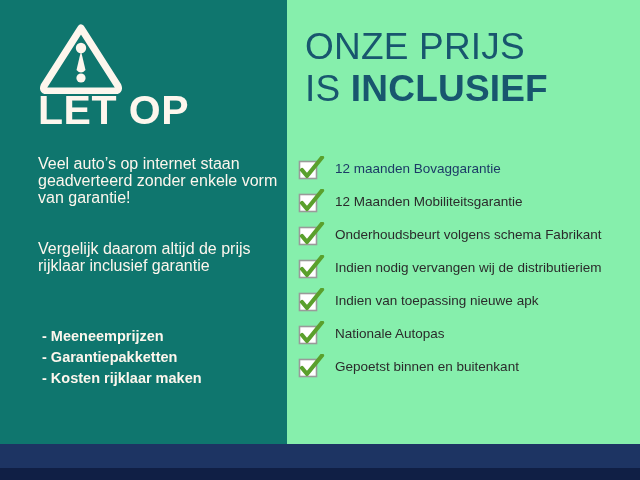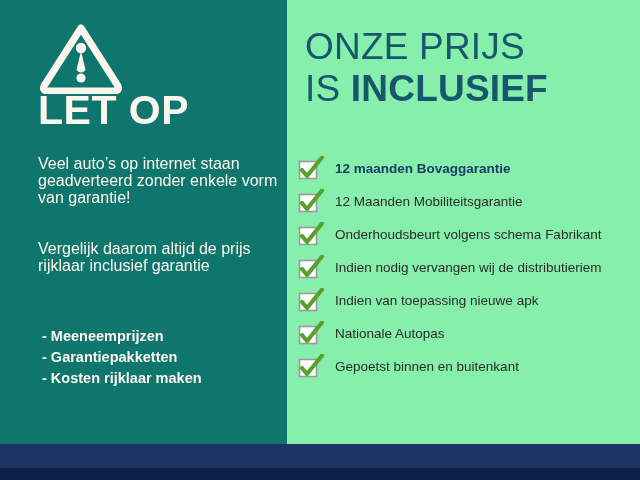--- a/index.html
+++ b/index.html
@@ -123,21 +123,21 @@
     flex: 0 0 28px;
     margin-right: 10px;
   }
   .benefit-label {
     font-size: 13.5px;
     color: #2b2b2b;
     line-height: 16px;
     white-space: nowrap;
   }
   .benefit-row.is-highlighted .benefit-label {
-    font-weight: bold;
+    font-weight: normal;
     color: #1c3b66;
     text-align: center;
   }
 
   
   #bottom-bar-upper {
     position: absolute;
     left: 0;
     top: 444px;
     width: 640px;

